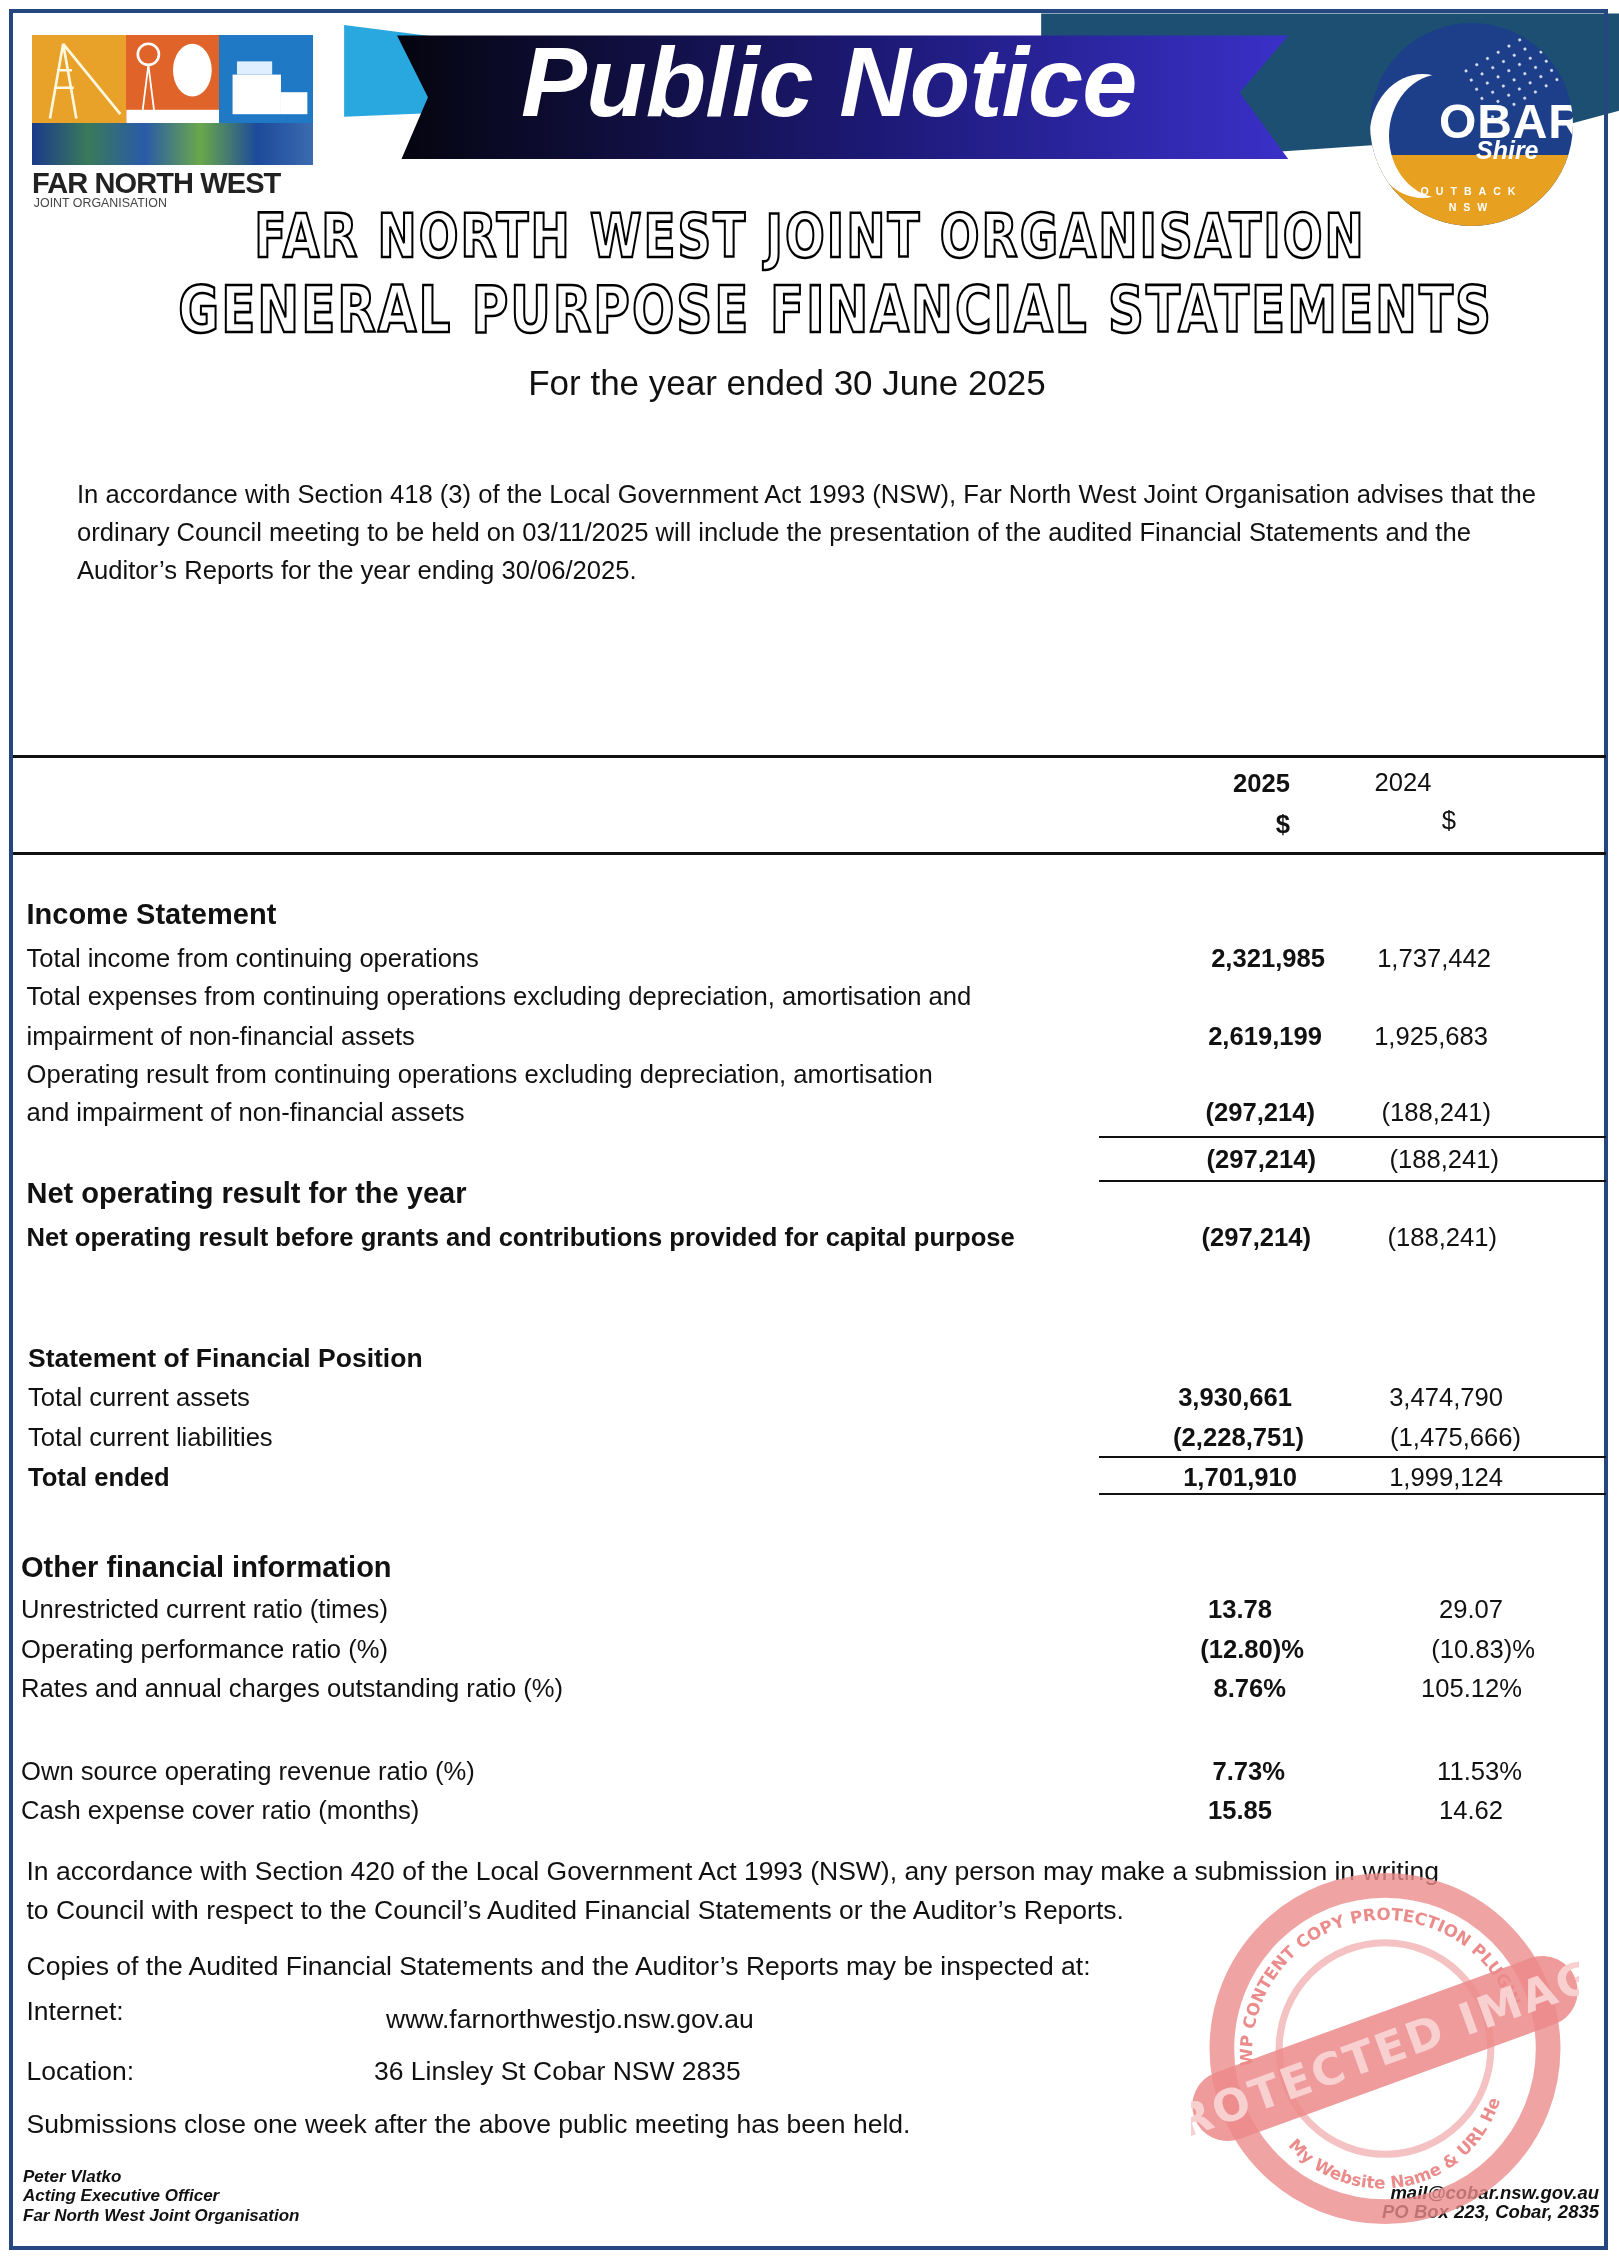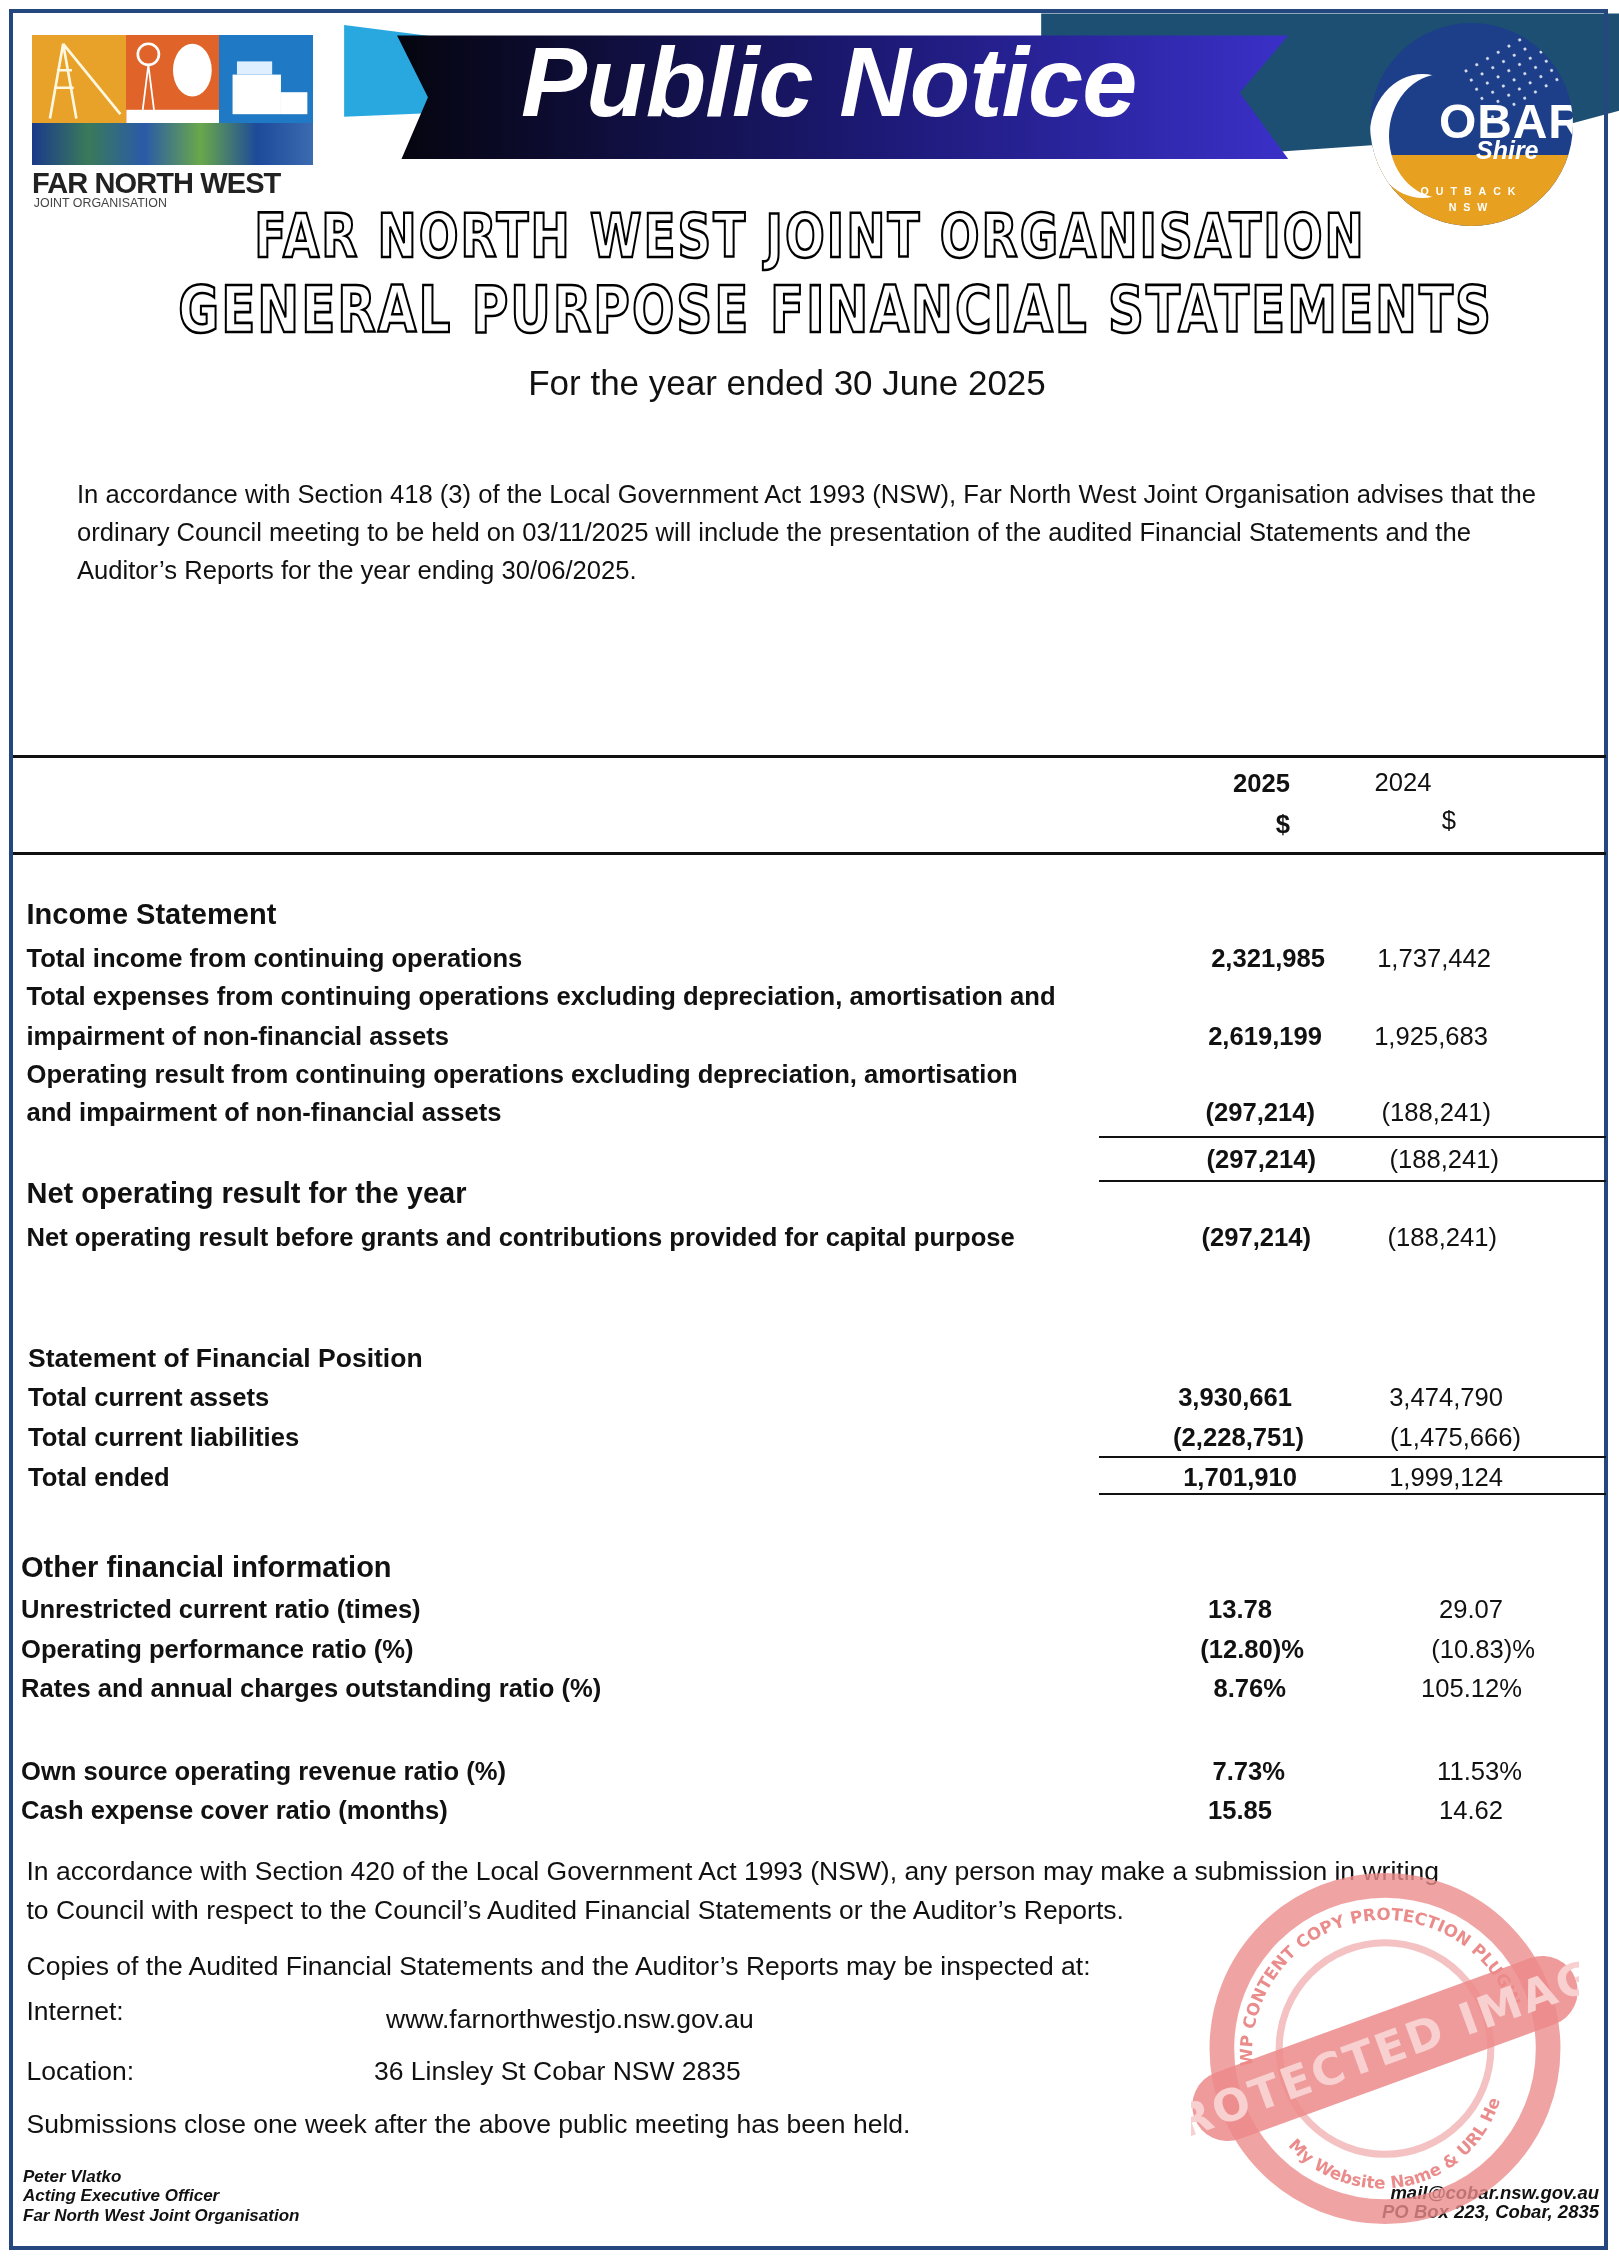--- a/index.html
+++ b/index.html
@@ -34,21 +34,21 @@
   .t1 { top:201px; font-size:60px; }
   .t2 { top:273px; font-size:64px; }
   .subtitle { position:absolute; left:0; width:1574px; text-align:center; top:363px; font-size:35px; color:#111; }
 
   .intro { position:absolute; left:77px; top:475px; width:1464px; font-size:25.6px; line-height:38px; color:#111; }
   .intro p { margin:0 0 15px 0; }
 
   
   .rule { position:absolute; height:2.6px; background:#111; }
   .thin { position:absolute; height:1.8px; background:#111; }
-  .row { position:absolute; font-size:25.6px; color:#111; white-space:nowrap;font-weight:bold; }
+  .row { position:absolute; font-size:25.6px; color:#111; white-space:nowrap; }
   .bold { font-weight:bold; }
   .v25 { position:absolute; text-align:right; font-size:25.6px; font-weight:bold; white-space:nowrap; }
   .v24 { position:absolute; text-align:right; font-size:25.6px; white-space:nowrap; }
   .sec { font-size:29px; font-weight:bold; }
 
   .para { position:absolute; left:26.5px; font-size:26.5px; color:#111; white-space:nowrap; }
 
   .sign { position:absolute; left:23px; top:2167px; font-size:17px; font-weight:bold; font-style:italic; line-height:19.4px; color:#111; }
   .contact { position:absolute; right:21px; top:2183px; font-size:18.5px; font-weight:bold; font-style:italic; line-height:19.4px; text-align:right; color:#111; }
 

